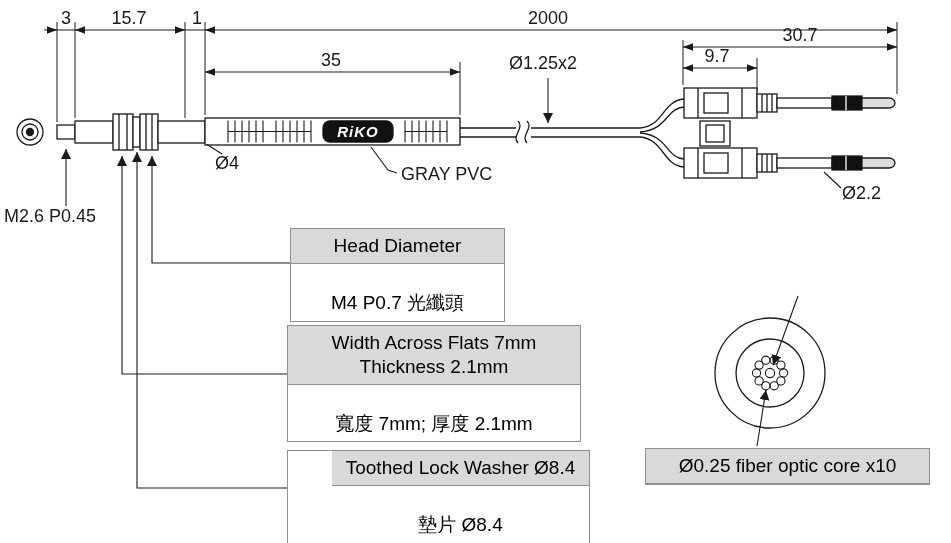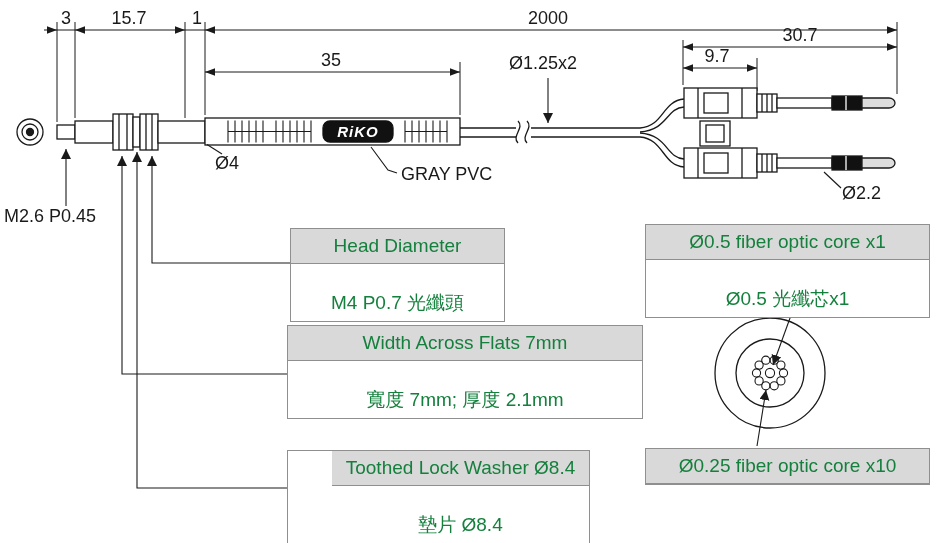--- a/index.html
+++ b/index.html
@@ -2,21 +2,21 @@
 <html><head>
 <meta charset="utf-8">
 <style>
   * { margin:0; padding:0; box-sizing:border-box; }
   html,body { background:#ffffff; }
   body { font-family:"Liberation Sans", sans-serif; color:#1a1a1a; }
   .canvas { position:relative; width:951px; height:543px; background:#fff; overflow:hidden; }
   .canvas > svg { position:absolute; left:0; top:0; }
   .callout {
     position:absolute; border:1px solid #8f8f8f; background:#fff;
-    text-align:center; font-size:19px; color:#15803d; line-height:1.25;
+    text-align:center; font-size:19px; color:#000000; line-height:1.25;
   }
   .callout-title {
     background:#d9d9d9; border-bottom:1px solid #8f8f8f; padding:5px 8px;
   }
   .callout-value { background:#fff; padding:6px 8px;margin-top:21px; }
   svg text { font-family:"Liberation Sans", sans-serif; font-size:18px; fill:#1a1a1a; }
   svg text.logo-text { font-size:15px; font-weight:bold; font-style:italic; fill:#ffffff; letter-spacing:1px; }
 </style>
 </head>
 <body>
@@ -193,34 +193,31 @@
     <text x="401" y="180">GRAY PVC</text>
     <text x="842" y="199">Ø2.2</text>
     <text x="4" y="222">M2.6 P0.45</text>
   </svg>
 
   <div class="callout" style="left:290px; top:228px; width:215px;">
     <div class="callout-title">Head Diameter</div>
     <div class="callout-value">M4 P0.7 光纖頭</div>
   </div>
 
-  <div class="callout" style="left:287px; top:325px; width:356px;">
+  <div class="callout" style="left:287px; top:325px; width:294px;">
     <div class="callout-title">
       <div>Width Across Flats 7mm</div>
+      <div>Thickness 2.1mm</div>
     </div>
     <div class="callout-value">寬度 7mm; 厚度 2.1mm</div>
   </div>
 
   <div class="callout" style="left:287px; top:450px; width:303px;padding-left:44px;">
     <div class="callout-title">Toothed Lock Washer Ø8.4</div>
     <div class="callout-value">墊片 Ø8.4</div>
   </div>
 
-  <div class="callout" style="left:645px; top:224px; width:285px;">
-    <div class="callout-title">Ø0.5 fiber optic core x1</div>
-    <div class="callout-value">Ø0.5 光纖芯x1</div>
-  </div>
 
   <div class="callout" style="left:645px; top:448px; width:285px;text-align:center;">
     <div class="callout-title">Ø0.25 fiber optic core x10</div>
   </div>
 
 </div>
 
 </body></html>

